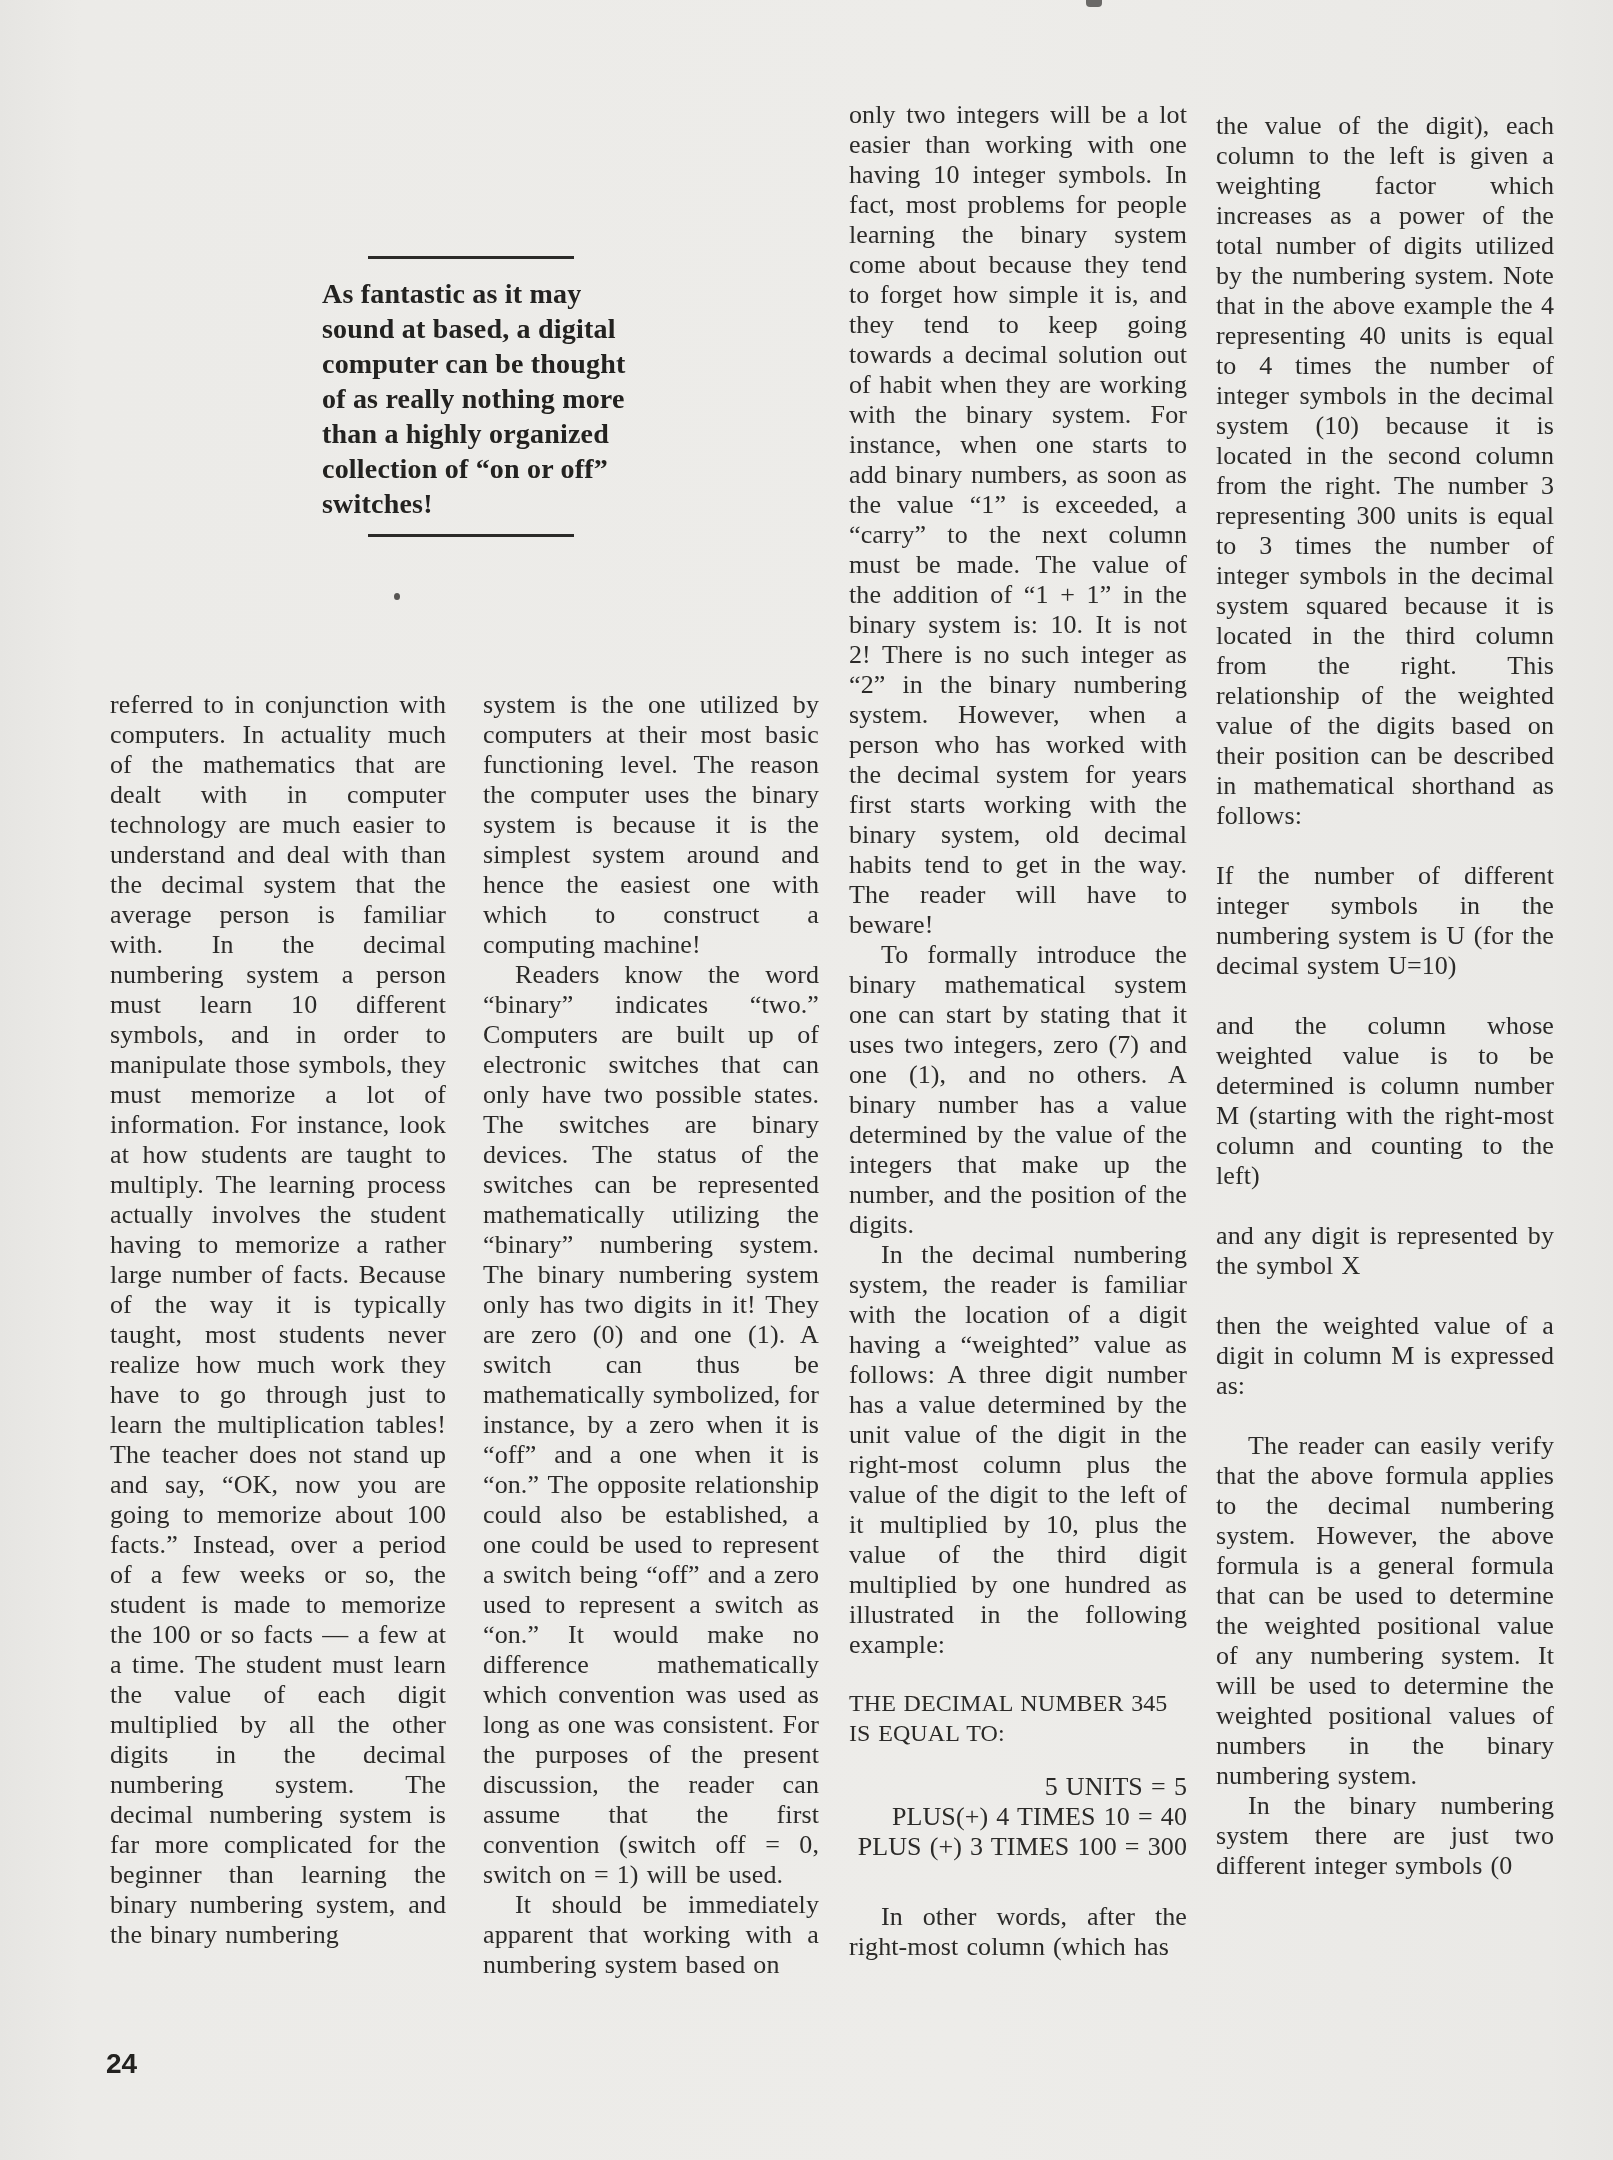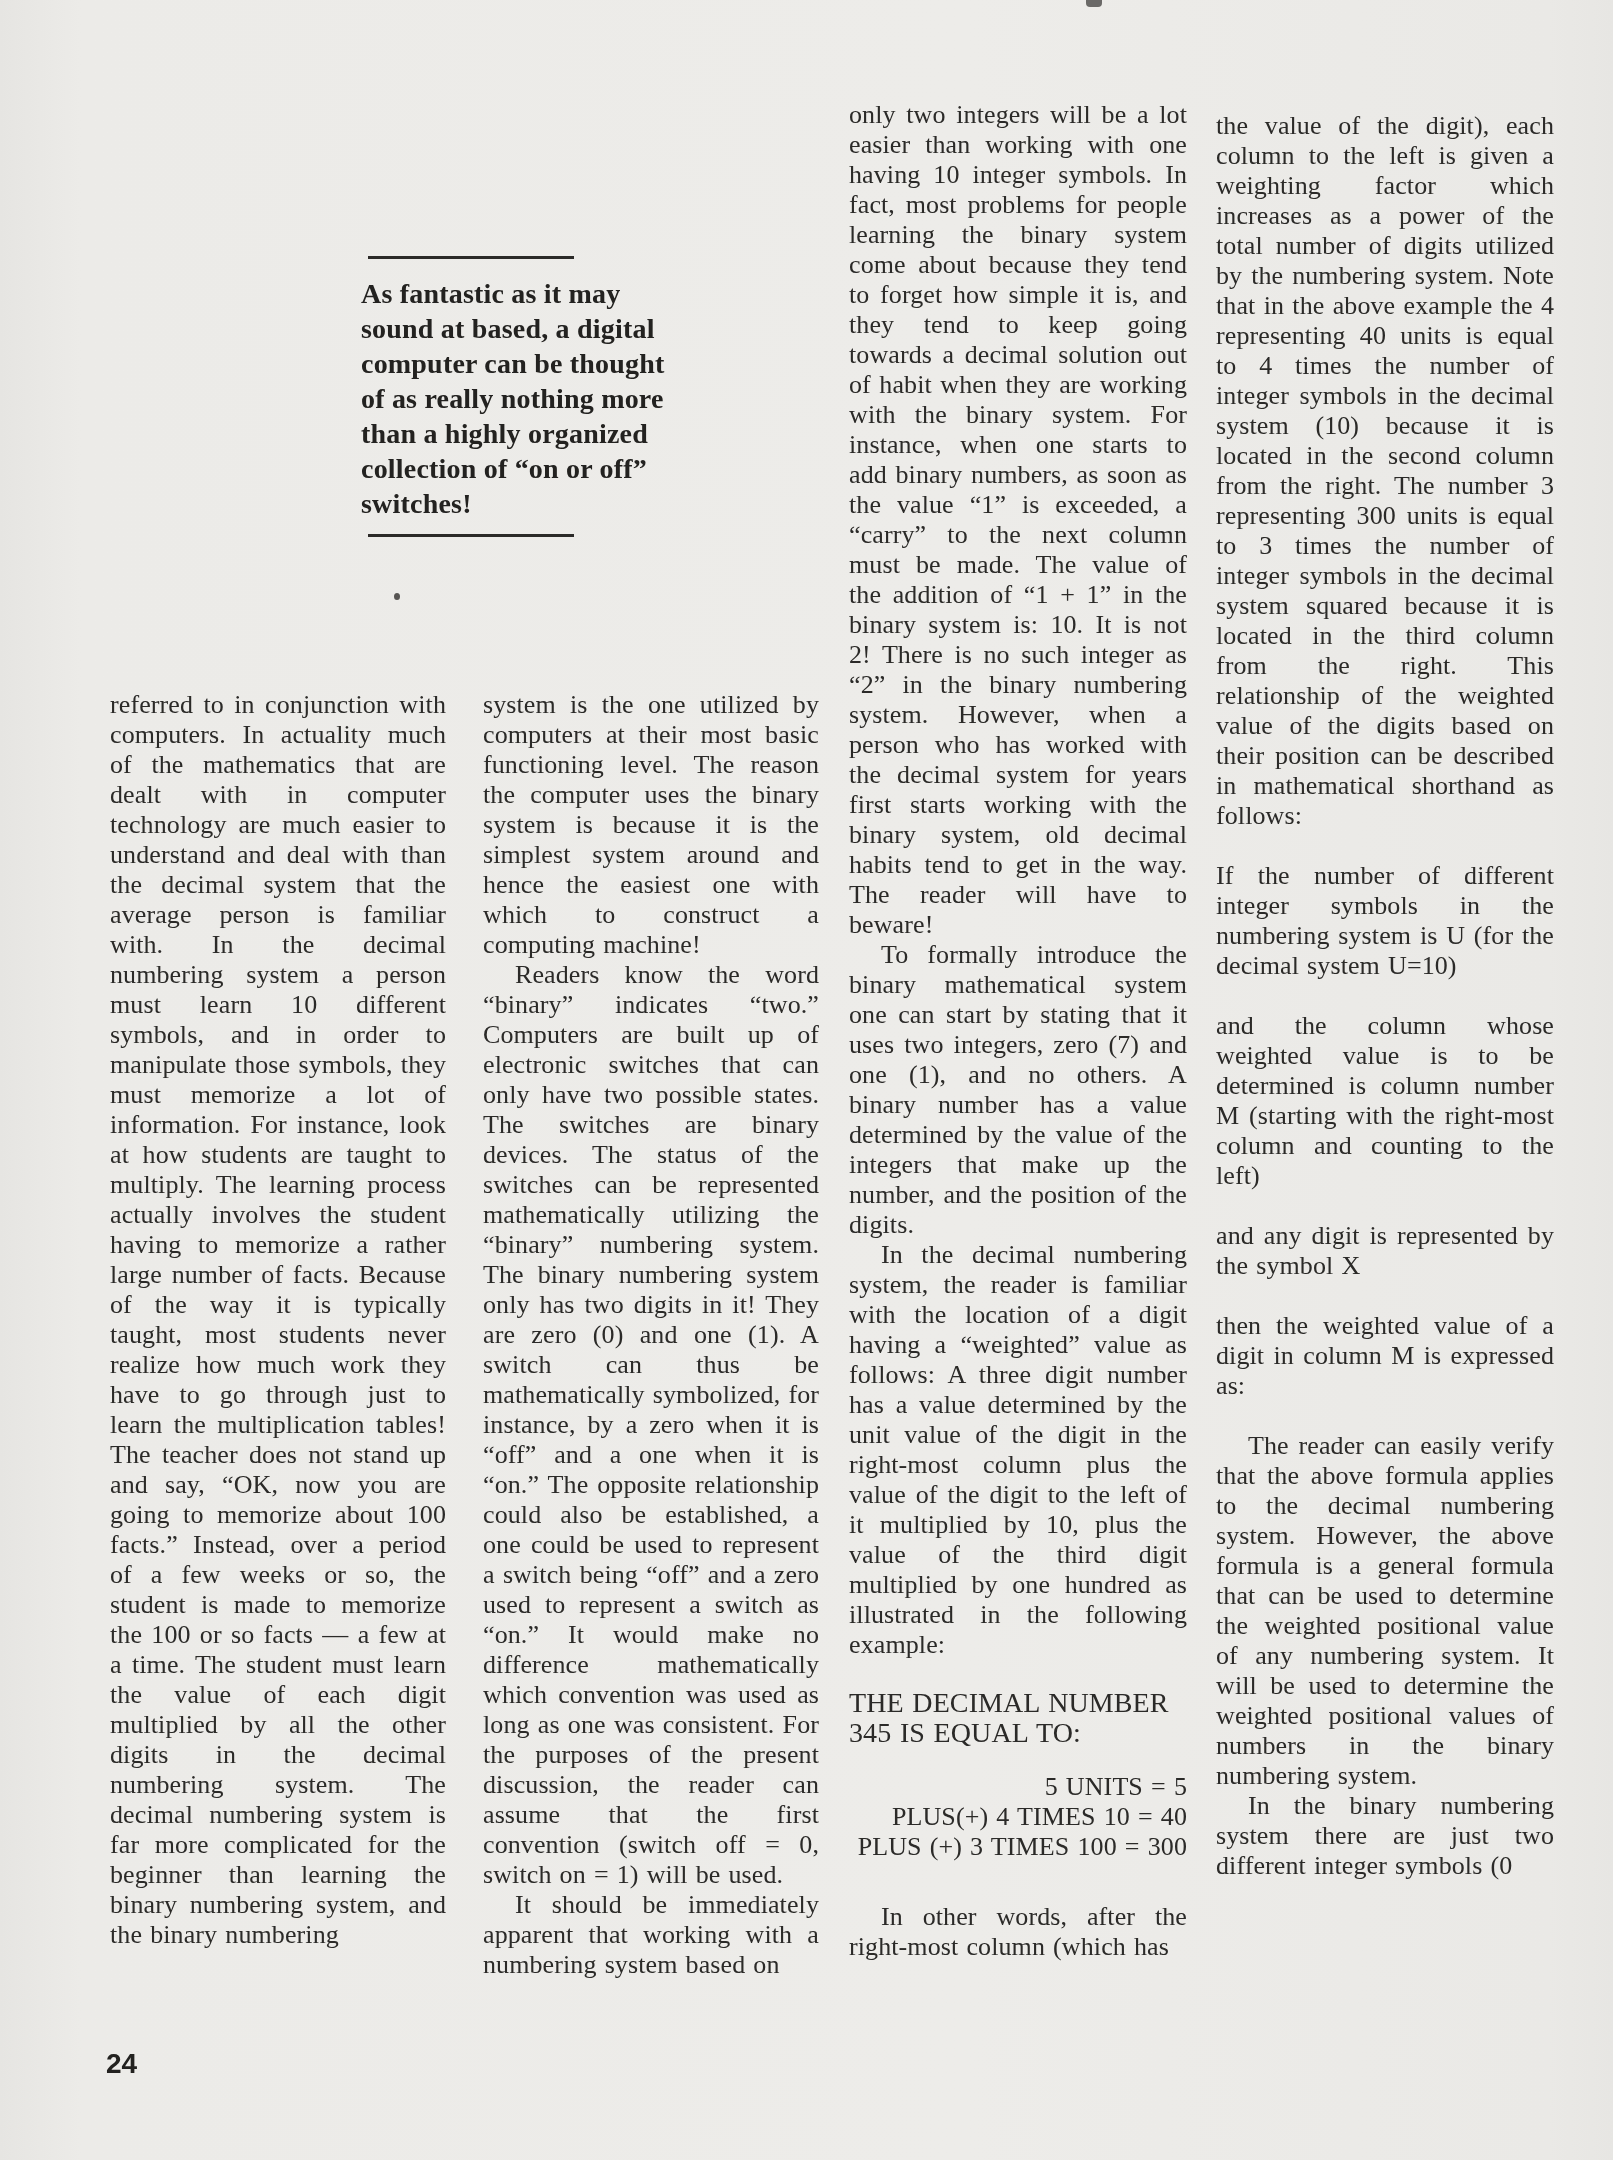--- a/index.html
+++ b/index.html
@@ -20,42 +20,42 @@
     position: absolute;
     left: 320px; top: 256px; width: 302px;
     font-weight: bold;
     font-size: 28px;
     line-height: 35px;
     color: #232220;
     letter-spacing: 0.2px;
   }
   .rule { width: 206px; height: 3px; background: #2b2a28; margin: 0 auto; }
   .pq-lines { padding: 17px 0 13px 2px; }
-  .pq-line { white-space: nowrap; margin-left: 39px; }
+  .pq-line { white-space: nowrap; }
   
   .col {
     position: absolute;
     font-size: 26px;
     line-height: 30px;
     text-align: justify;
     color: #2b2a28;
     letter-spacing: 0.1px;
     word-spacing: 1.5px;
   }
   .col-1 { left: 110px;  top: 690px; width: 336px; }
   .col-2 { left: 483px;  top: 690px; width: 336px; }
   .col-3 { left: 849px;  top: 100px; width: 338px; }
   .col-4 { left: 1216px; top: 111px; width: 338px; }
   .jp { margin: 0; }
   .indent { text-indent: 32px; }
   .spaced { margin-top: 30px; }
   .example-heading {
     margin: 28px 0 8px 0;
     text-align: left;
-    font-size: 28px; line-height: 30px;
+    font-size: 24px; line-height: 30px;
   }
   .equations { margin-top: 24px; text-align: left; }
   .eq-line { white-space: nowrap; text-align: right; }
   .closing { margin-top: 40px; }
   .formula { text-align: left; }
   .formula sup { font-size: 20px; vertical-align: 9px; }
   
   .folio {
     position: absolute;
     left: 106px; top: 2048px;

